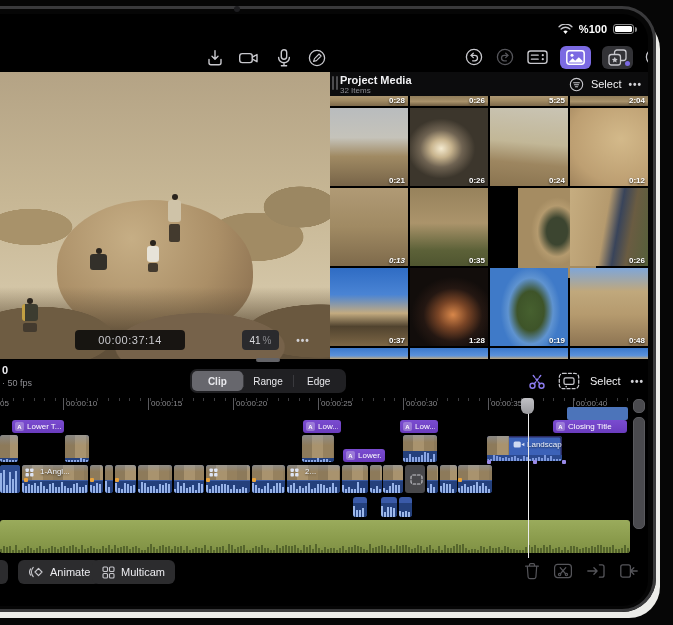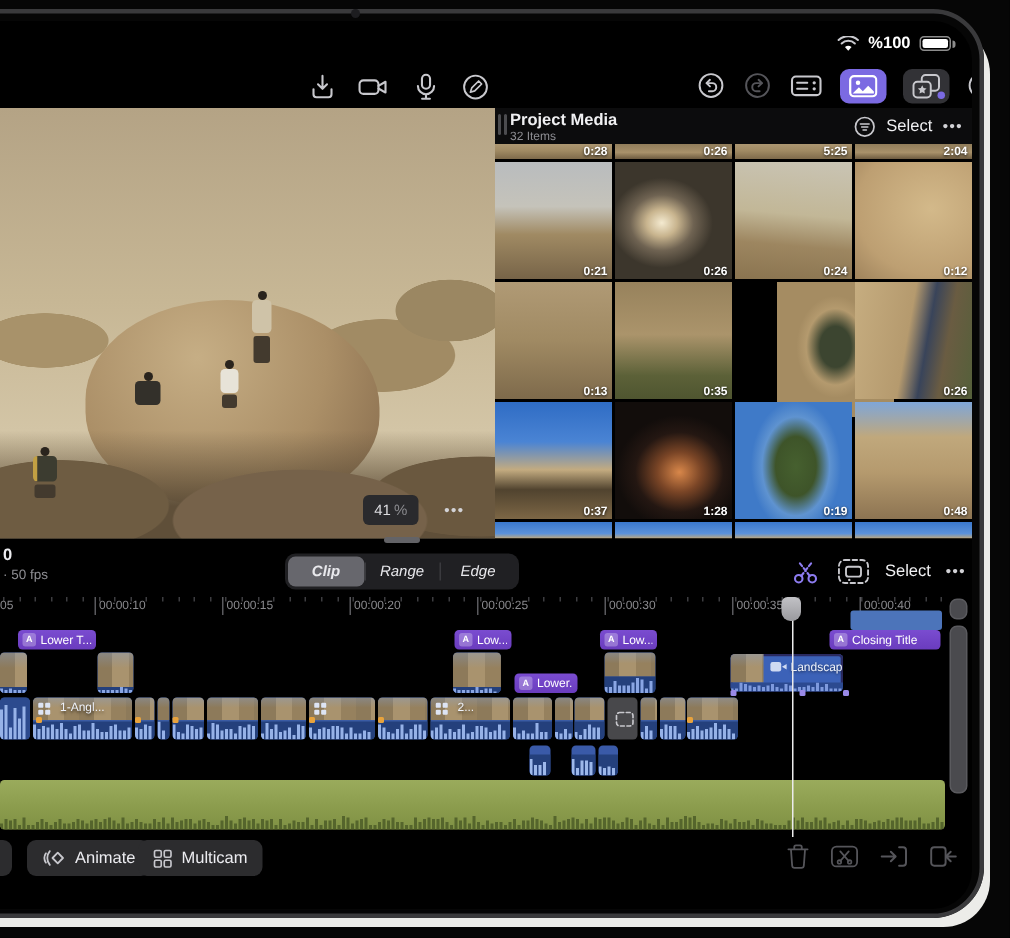--- a/index.html
+++ b/index.html
@@ -89,21 +89,21 @@
   .v-trail{background:linear-gradient(180deg,#7fa6d8 0%,#c0a87c 30%,#b59a6e 60%,#8d7452 100%);}
   .v-bluesky{background:linear-gradient(180deg,#3a78cc 0%,#5c92da 70%,#c0a87c 100%);}
 
   
   #pane-handle{left:256px;top:344px;width:24px;height:4px;border-radius:2px;background:#636367;z-index:5;}
 
   
   #tl-title{left:2px;top:350px;font-size:11px;color:#ececf0;font-weight:700;}
   #tl-meta{left:2px;top:364px;font-size:9px;color:#8e8e93;}
   #mode-seg{left:190px;top:355px;width:156px;height:24px;background:#202023;border-radius:7px;display:flex;padding:2px;z-index:4;}
-  .seg{flex:1;display:flex;align-items:center;justify-content:center;font-size:10px;color:#e8e8ec;border-radius:5px;position:relative;font-style:italic;}
+  .seg{flex:1;display:flex;align-items:center;justify-content:center;font-size:10px;color:#e8e8ec;border-radius:5px;position:relative;}
   .seg.selected{background:#67676d;font-weight:700;}
   .seg + .seg:not(.selected):before{content:"";position:absolute;left:0;top:4px;bottom:4px;width:1px;background:#3a3a3e;}
   #tl-right{left:526px;top:355px;height:24px;display:flex;align-items:center;gap:10px;z-index:4;}
   #tl-select{font-size:11px;color:#f0f0f2;}
   .purple{color:#8d7cf0;}
 
   
   #ruler{position:absolute;left:0;top:382px;width:631px;height:18px;}
   .tick-minor{position:absolute;top:2px;width:1px;height:3px;background:#3d3d40;}
   .tick-major{position:absolute;top:2px;width:1px;height:12px;background:#5a5a5e;}
@@ -256,20 +256,21 @@
       <div class="person" style="left:90px;top:176px;width:17px;height:24px;">
         <span class="head"></span>
           <span class="torso" style="height:16px;background:#33302a;"></span>
       </div>
       <div class="person" style="left:22px;top:226px;width:16px;height:34px;">
         <span class="head"></span>
           <span class="torso" style="height:17px;background:#3c3c30;border-left:3px solid #c2a043;"></span>
           <span class="legs" style="height:9px;"></span>
       </div>
     </div>
+    <div id="preview-tc" class="abs">00:00:37:14</div>
     <div id="preview-zoom" class="abs">
       <span>41</span>
       <span class="unit">%</span>
     </div>
     <div id="preview-more" class="abs ellipsis">•••</div>
 
     <div id="media-panel">
       <div id="media-header">
         <span id="media-grip">
             <i></i>
@@ -306,21 +307,21 @@
           </div>
           <div class="thumb v-sunset" style="left: 80px; top: 36px; width: 78px; height: 78px;">
             <span class="dur">0:26</span>
           </div>
           <div class="thumb v-hill" style="left: 160px; top: 36px; width: 78px; height: 78px;">
             <span class="dur">0:24</span>
           </div>
           <div class="thumb v-rock-close" style="left: 240px; top: 36px; width: 78px; height: 78px;">
             <span class="dur">0:12</span>
           </div>
-          <div class="thumb v-rocks-a" style="left: 0px; top: 116px; width: 78px; height: 78px;">
+          <div class="thumb v-rocks-a" style="left: 0px; top: 116px; width: 78px; height: 78px; font-style: italic;">
             <span class="dur">0:13</span>
           </div>
           <div class="thumb v-rocks-green" style="left: 80px; top: 116px; width: 78px; height: 78px;">
             <span class="dur">0:35</span>
           </div>
           <div class="thumb v-person" style="left: 160px; top: 116px; width: 78px; height: 90px; margin-left: 28px;">
             <span class="dur">8:41</span>
           </div>
           <div class="thumb v-hiker" style="left: 240px; top: 116px; width: 78px; height: 78px;">
             <span class="dur">0:26</span>

